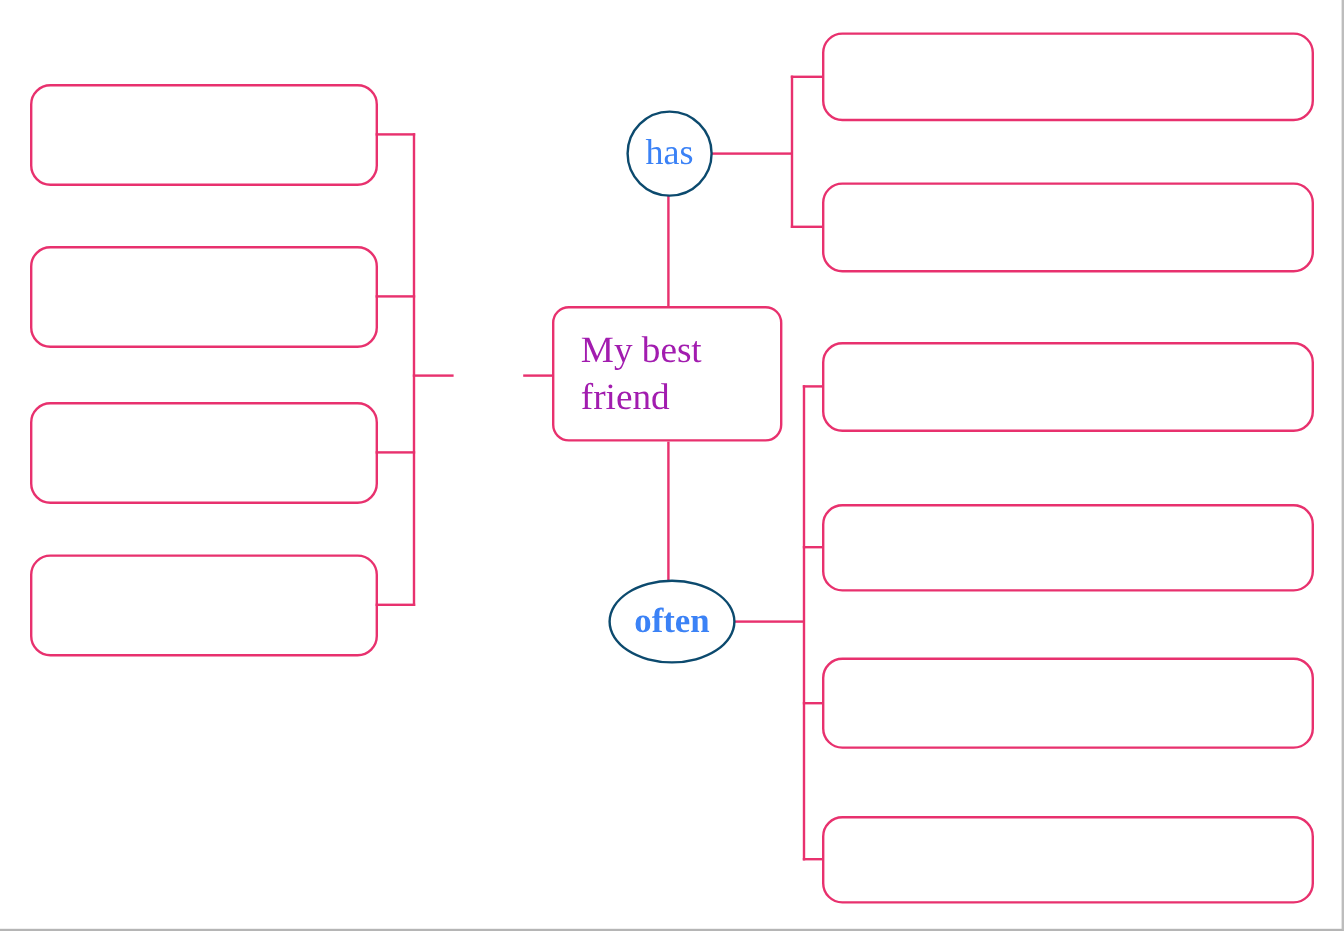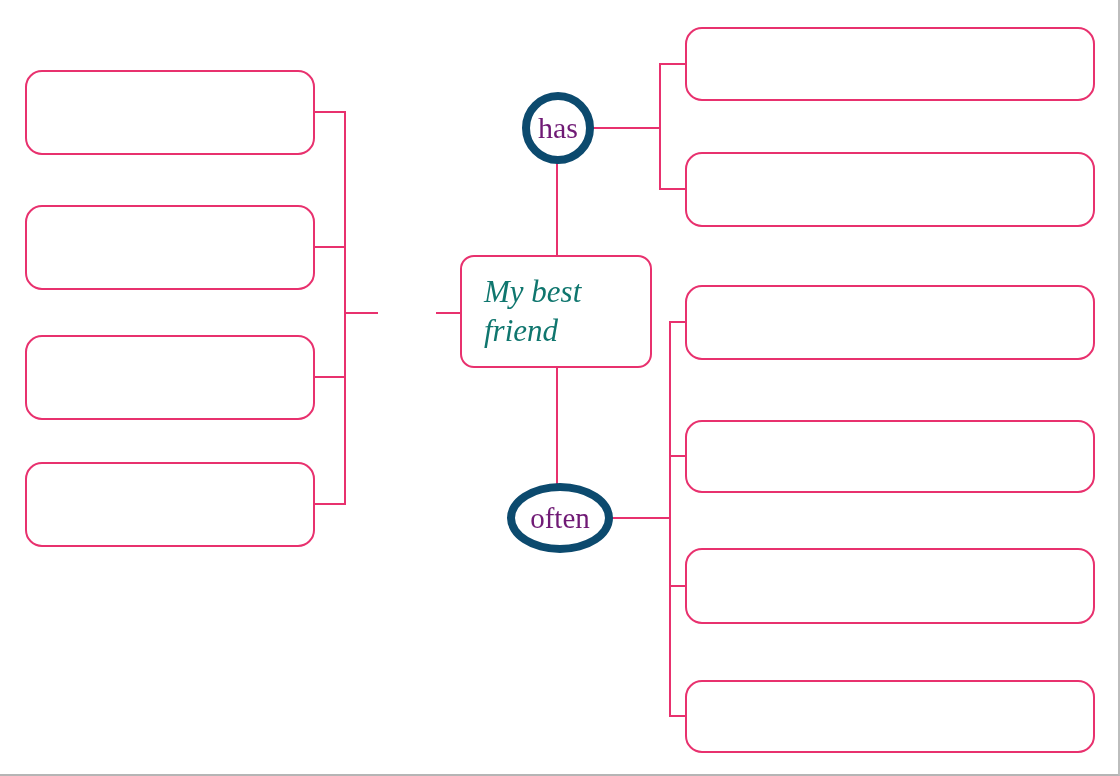--- a/index.html
+++ b/index.html
@@ -29,52 +29,51 @@
 
   
   .line {
     position: absolute;
     background: #e8316e;
   }
 
   
   .node-label {
     position: absolute;
-    border: 8px solid #0c4a6e;
+    border: 2px solid #0c4a6e;
     background: #ffffff;
     display: flex;
     align-items: center;
     justify-content: center;
-    color: #701a75;
+    color: #3b82f6;
     z-index: 2;
   }
   .circle  { border-radius: 50%; }
   .ellipse { border-radius: 50%; }
 
   .label-is    { left: 376px; top: 282px; width: 62px;  height: 62px; font-size: 30px; }
   .label-has   { left: 522px; top: 92px;  width: 72px;  height: 72px; font-size: 30px; }
-  .label-often { left: 507px; top: 483px; width: 106px; height: 70px; font-size: 29px; }
+  .label-often { left: 507px; top: 483px; width: 106px; height: 70px; font-size: 29px; font-weight: bold; }
 
   
   .central {
     position: absolute;
     left: 460px; top: 255px;
     width: 192px; height: 113px;
     border: 2px solid #e8316e;
     border-radius: 14px;
     background: #ffffff;
     display: flex;
     align-items: center;
     padding-left: 22px;
     padding-right: 14px;
     font-size: 31px;
     line-height: 1.25;
-    color: #0f766e;
+    color: #a21caf;
     z-index: 2;
-    font-style: italic;
   }
 
   
   .lbox { left: 25px; width: 290px; height: 85px; }
   .lbox1 { top: 70px; }
   .lbox2 { top: 205px; }
   .lbox3 { top: 335px; }
   .lbox4 { top: 462px; }
 
   

